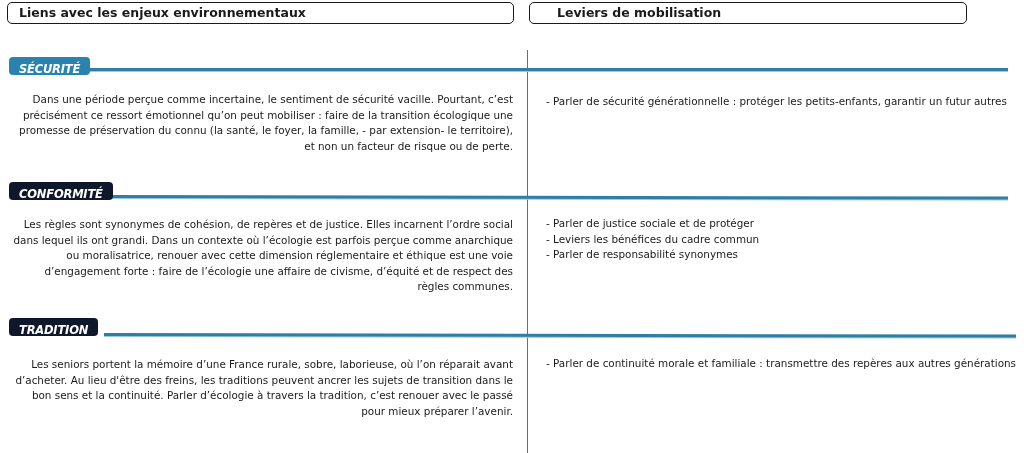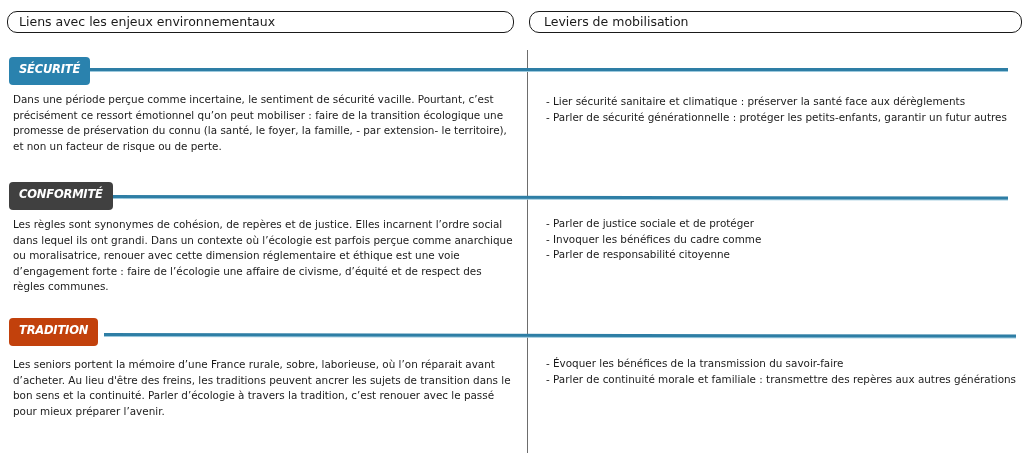--- a/index.html
+++ b/index.html
@@ -1,55 +1,53 @@
 <!DOCTYPE html>
 <html><head>
 <meta charset="utf-8">
 <style>
   html, body { margin: 0; padding: 0; background: #ffffff; }
   body { width: 1024px; height: 453px; position: relative; overflow: hidden;
          font-family: "DejaVu Sans", "Liberation Sans", sans-serif; color: #1a1a1a; }
-  .hdr { position: absolute; top: 11px; height: 22px; border: 1.5px solid #1a1a1a;
-         border-radius: 10px; box-sizing: border-box; font-size: 12.5px; font-weight: normal;
+  .hdr { position: absolute; top: 2px; height: 22px; border: 1.5px solid #1a1a1a;
+         border-radius: 5px; box-sizing: border-box; font-size: 12.5px; font-weight: bold;
          line-height: 19px; padding-left: 11px; background: #fff; }
   #hdr-left { left: 7px; width: 507px; }
-  #hdr-right { left: 529px; width: 493px; padding-left: 14px; }
+  #hdr-right { left: 529px; width: 438px; padding-left: 27px; }
   .vdivider { position: absolute; left: 527px; top: 50px; height: 403px; width: 1px; background: #6d6d6d; }
   .section-line { position: absolute; height: 2.5px; background: #2e7ea5; box-shadow: 0 1px 0 #9cc9dd; }
-  .badge { position: absolute; left: 9px; height: 28px; border-radius: 4px; background: #2a82ae;
+  .badge { position: absolute; left: 9px; height: 18px; border-radius: 4px; background: #2a82ae;
            color: #fff; font-weight: bold; font-style: italic; font-size: 11.5px; line-height: 25px;
            padding: 0 10px; box-sizing: border-box; letter-spacing: -0.2px; }
-  .para { position: absolute; left: 13px; width: 500px; font-size: 10.4px; line-height: 15.6px; margin: 0; }
+  .para { position: absolute; left: 13px; width: 500px; font-size: 10.4px; line-height: 15.6px; margin: 0; text-align: right; }
   .list { position: absolute; left: 546px; width: 470px; font-size: 10.4px; line-height: 15.6px; margin: 0; padding: 0; list-style: none; }
   .list li { margin: 0; padding: 0; }
 </style>
 </head>
 <body>
 
 <div class="hdr" id="hdr-left">Liens avec les enjeux environnementaux</div>
 <div class="hdr" id="hdr-right">Leviers de mobilisation</div>
 
 <div class="vdivider"></div>
 
 <div class="section-line" style="left:90px; top:68px; width:918px;"></div>
 <div class="badge" style="top: 57px; background: rgb(42, 130, 174);">SÉCURITÉ</div>
 <p class="para" style="top:92px;">Dans une période perçue comme incertaine, le sentiment de sécurité vacille. Pourtant, c’est précisément ce ressort émotionnel qu’on peut mobiliser : faire de la transition écologique une promesse de préservation du connu (la santé, le foyer, la famille, - par extension- le territoire), et non un facteur de risque ou de perte.</p>
 <ul class="list" style="top:94px;">
-  <li>- Lier sécurité sanitaire et climatique : préserver la santé face aux dérèglements</li>
   <li>- Parler de sécurité générationnelle : protéger les petits-enfants, garantir un futur autres</li>
 </ul>
 
 <div class="section-line" style="left:108px; top:195px; width:900px; transform: rotate(0.1deg); transform-origin:left;"></div>
-<div class="badge" style="top: 182px; background: #404040;">CONFORMITÉ</div>
+<div class="badge" style="top: 182px; background: #0f172a;">CONFORMITÉ</div>
 <p class="para" style="top:217px;">Les règles sont synonymes de cohésion, de repères et de justice. Elles incarnent l’ordre social dans lequel ils ont grandi. Dans un contexte où l’écologie est parfois perçue comme anarchique ou moralisatrice, renouer avec cette dimension réglementaire et éthique est une voie d’engagement forte : faire de l’écologie une affaire de civisme, d’équité et de respect des règles communes.</p>
 <ul class="list" style="top:216px;">
   <li>- Parler de justice sociale et de protéger</li>
-  <li>- Invoquer les bénéfices du cadre comme</li>
-  <li>- Parler de responsabilité citoyenne</li>
+  <li>- Leviers les bénéfices du cadre commun</li>
+  <li>- Parler de responsabilité synonymes</li>
 </ul>
 
 <div class="section-line" style="left:104px; top:333px; width:912px; transform: rotate(0.1deg); transform-origin:left;"></div>
-<div class="badge" style="top: 318px; background: #c2410c;">TRADITION</div>
+<div class="badge" style="top: 318px; background: #0f172a;">TRADITION</div>
 <p class="para" style="top:357px;">Les seniors portent la mémoire d’une France rurale, sobre, laborieuse, où l’on réparait avant d’acheter. Au lieu d'être des freins, les traditions peuvent ancrer les sujets de transition dans le bon sens et la continuité. Parler d’écologie à travers la tradition, c’est renouer avec le passé pour mieux préparer l’avenir.</p>
 <ul class="list" style="top:356px;">
-  <li>- Évoquer les bénéfices de la transmission du savoir-faire</li>
   <li>- Parler de continuité morale et familiale : transmettre des repères aux autres générations</li>
 </ul>
 
 </body></html>

